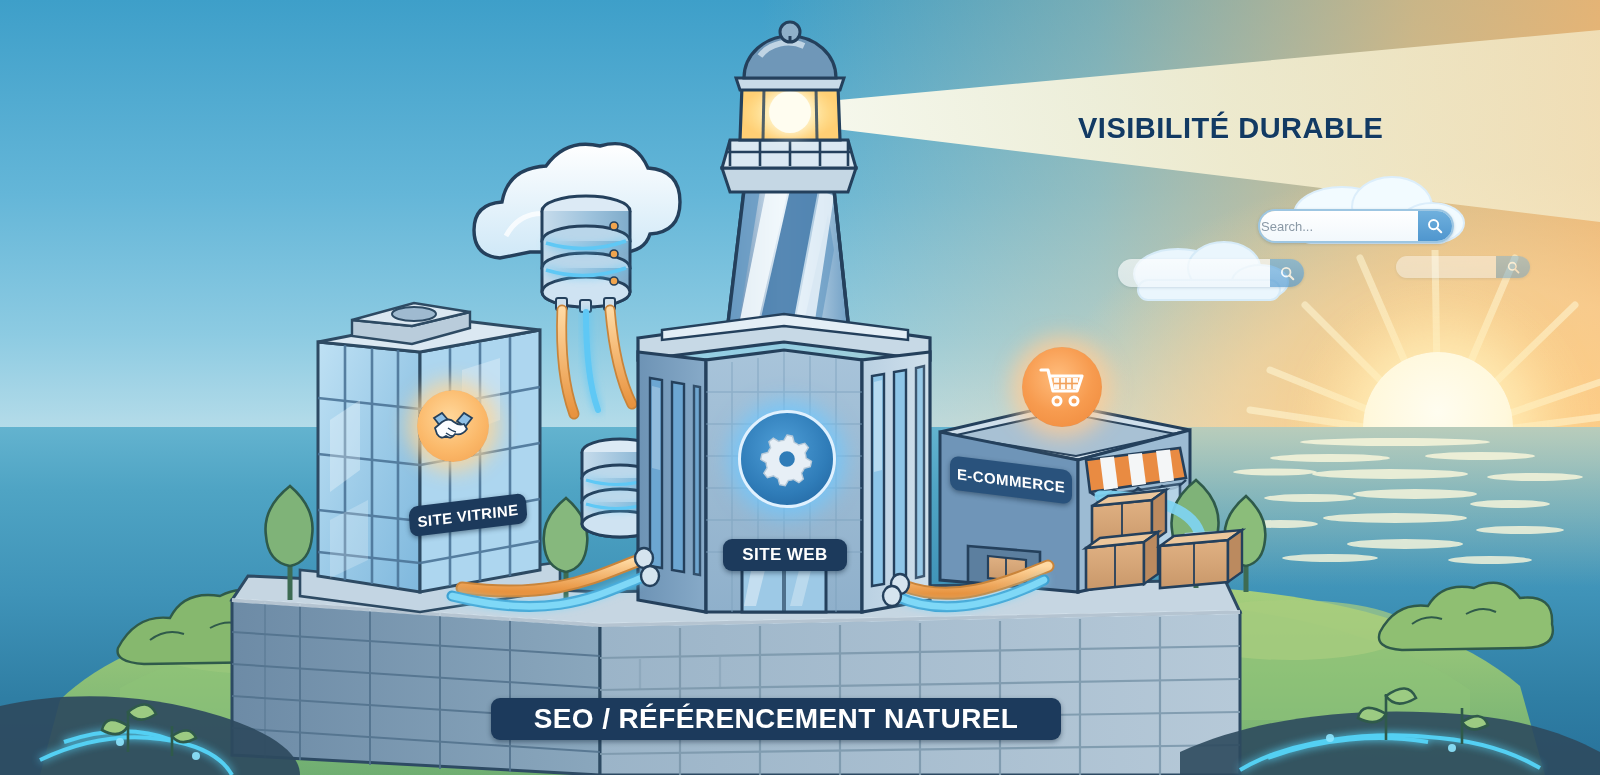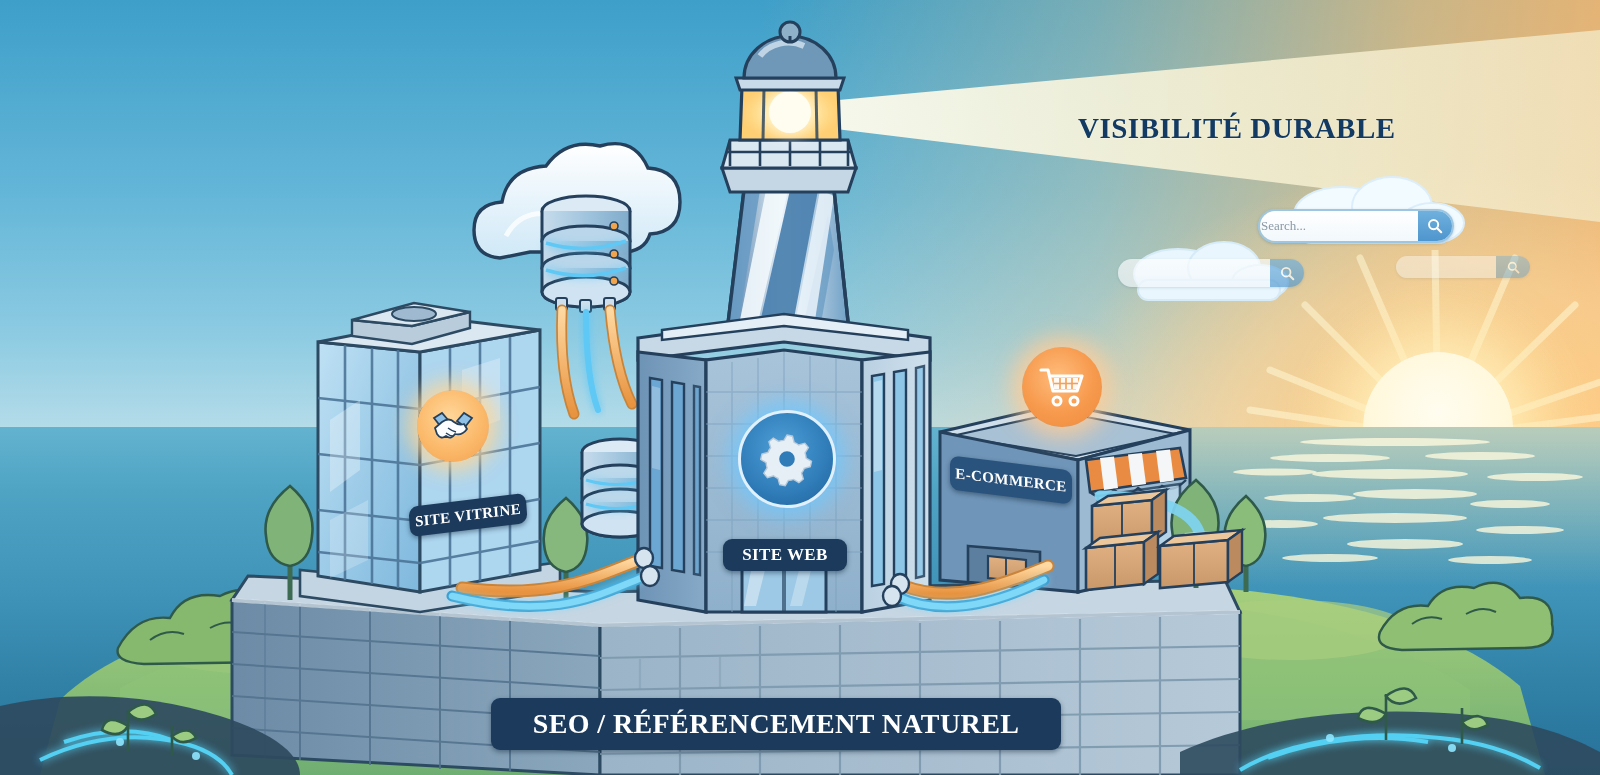--- a/index.html
+++ b/index.html
@@ -1,20 +1,19 @@
 <!DOCTYPE html>
 <html><head>
 <meta charset="utf-8">
 <style>
   html,body{margin:0;padding:0;background:#0d1b2a;}
   body{font-family:"Liberation Sans",sans-serif;}
   #scene{
     position:relative;width:1600px;height:775px;overflow:hidden;
     background:#3b82f6;
-    font-family:Liberation Serif, serif;
   }
   .layer{position:absolute;}
 
   
   #sky{left:0;top:0;width:1600px;height:430px;
     background:
       linear-gradient(to bottom,#3e9fc9 0%,#64b6d8 45%,#8dcbe2 78%,#b5dce9 100%);
   }
   #sky-warm{left:760px;top:0;width:840px;height:430px;
     background:linear-gradient(to right,rgba(255,214,150,0) 0%,rgba(255,206,136,.30) 40%,rgba(255,190,110,.72) 78%,rgba(255,183,104,.86) 100%);
@@ -61,21 +60,21 @@
   
   .plaque{position:absolute;background:#1c3a5c;border-radius:9px;
     display:flex;align-items:center;justify-content:center;
     color:#fff;font-weight:bold;letter-spacing:.4px;
     box-shadow:0 2px 5px rgba(10,30,50,.45);}
   #plaque-vitrine{left:409px;top:500px;width:118px;height:30px;font-size:15px;
     transform:rotate(-7deg) skewX(-3deg);}
   #plaque-web{left:723px;top:539px;width:124px;height:32px;font-size:17px;}
   #plaque-ecom{left:950px;top:463px;width:122px;height:34px;font-size:15px;
     transform:skewY(7deg);background:#29527c;}
-  #plaque-seo{left:491px;top:698px;width:570px;height:52px;font-size:28px;}
+  #plaque-seo{left:491px;top:698px;width:570px;height:42px;font-size:28px;}
 
   
   .badge{position:absolute;border-radius:50%;display:flex;
     align-items:center;justify-content:center;}
   #badge-handshake{left:417px;top:390px;width:72px;height:72px;
     background:radial-gradient(circle at 45% 38%,#ffd79a 0%,#fbb96a 55%,#f3a04e 100%);
     box-shadow:0 0 20px 9px rgba(255,214,150,.85);}
   #badge-gear{left:738px;top:410px;width:92px;height:92px;
     background:radial-gradient(circle at 45% 38%,#4f9fd8 0%,#2f7cb8 60%,#20609a 100%);
     box-shadow:0 0 22px 8px rgba(110,200,255,.85);

